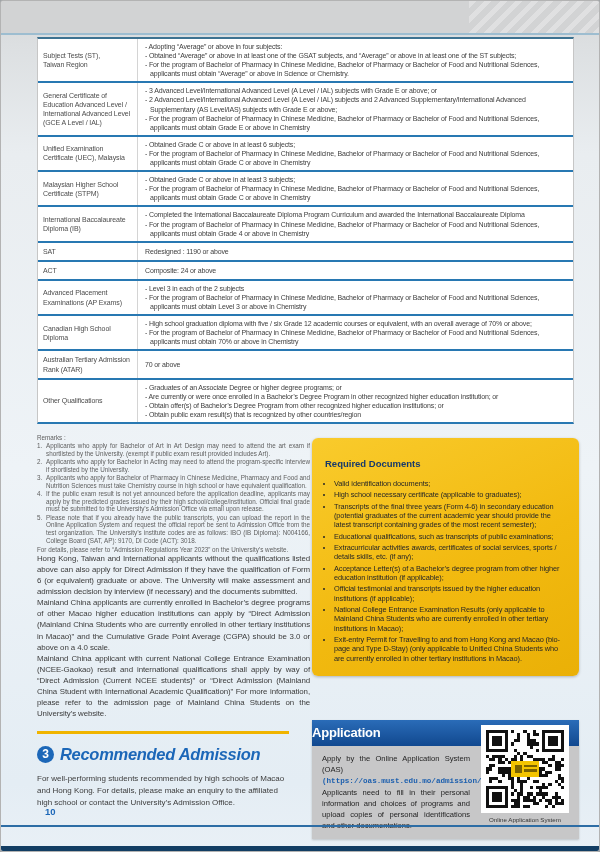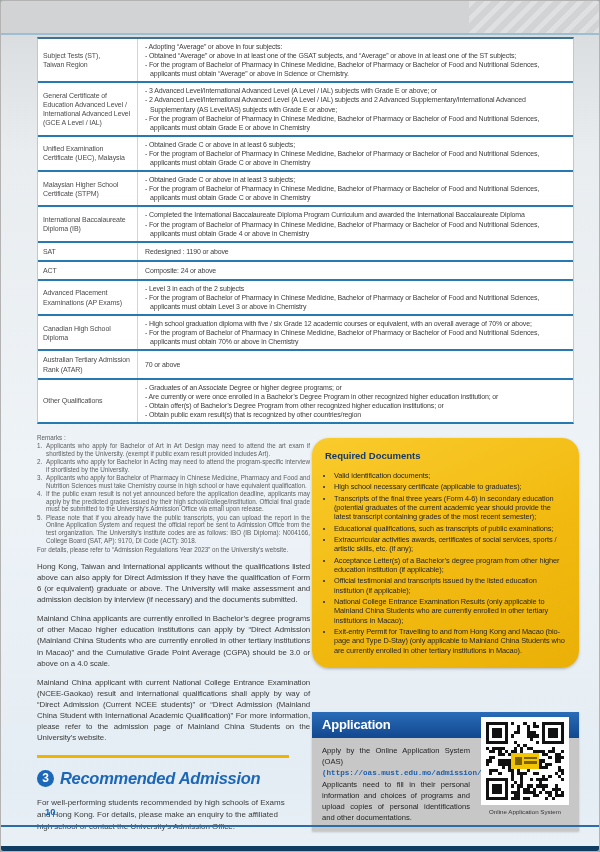--- a/index.html
+++ b/index.html
@@ -31,45 +31,45 @@
   .left-col  { position:absolute; left:36px;  top:433px; width:273px; }
   .right-col { position:absolute; left:311px; top:437px; width:267px; }
 
   .remarks-title { font-size:6.3px; color:#5e5e5e; }
   .remarks-list { list-style:none; margin-top:1px; }
   .remarks-list li { font-size:6.3px; line-height:1.2; color:#5e5e5e; text-align:justify;
     padding-left:9px; position:relative; margin-bottom:1px; }
   .remarks-list li .num { position:absolute; left:0; top:0; }
   .remarks-footer { font-size:6.3px; color:#5e5e5e; margin-top:2px; }
 
-  .para { font-size:7.9px; line-height:1.4; color:#3c3c3c; text-align:justify; margin-top:8px; letter-spacing:-0.1px; }
+  .para { font-size:7.9px; line-height:1.4; color:#3c3c3c; text-align:justify; letter-spacing:-0.1px; }
 
   .gold-divider { margin-top:12px; width:252px; height:2.5px; background:#f0b400; }
   .sec-head { display:flex; align-items:center; gap:6px; margin-top:11px; }
   .sec-circle { width:17px; height:17px; border-radius:50%; background:#1c67b8; color:#fff;
     font-size:12px; font-weight:bold; display:flex; align-items:center; justify-content:center; flex:0 0 17px; }
   .sec-title { font-size:16.5px; font-weight:bold; color:#1c67b8; letter-spacing:-0.3px;font-style:italic; }
   .sec-body { margin-top:9px; font-size:8px; line-height:1.55; color:#3c3c3c; width:250px; }
 
   .page-num { position:absolute; left:44px; top:805px; font-size:9.5px; font-weight:bold; color:#1c67b8; }
   .bottom-rule { position:absolute; top:824px; left:0; right:0; height:1.5px; background:#2d6da5; }
   .bottom-bar  { position:absolute; bottom:0; left:0; right:0; height:5px; background:#123d63; }
 
   
-  .rd-box { border-radius:17px; background:linear-gradient(155deg,#f9cb2c 0%,#f2ba10 55%,#eab007 100%);
-    padding:12px 11px 11px 13px; box-shadow:0 1px 3px rgba(0,0,0,.25); }
+  .rd-box { border-radius:6px; background:linear-gradient(155deg,#f9cb2c 0%,#f2ba10 55%,#eab007 100%);
+    padding:20px 11px 11px 13px; box-shadow:0 1px 3px rgba(0,0,0,.25); }
   .rd-title { font-size:9.5px; font-weight:bold; color:#16396b; margin-bottom:7px; }
   .rd-list { margin:10px 0 0 9px; padding:0; }
   .rd-list li { font-size:7.4px; line-height:1.26; color:#262626; margin-bottom:2px; letter-spacing:-0.1px; }
 
   
   .app-panel { position:relative; margin-top:44px; background:#c7c7c8; min-height:99px; padding-bottom:8px;
     box-shadow:0 1px 2px rgba(0,0,0,.2); }
   .app-header { height:26px; background:linear-gradient(180deg,#2a6cb8 0%,#11488f 100%);
-    display:flex; align-items:center; padding-left:10px; }
+    display:flex; align-items:center; padding-left:0; }
   .app-title { color:#fff; font-size:13px; font-weight:bold; letter-spacing:-0.2px; }
   .app-body { width:158px; padding:7px 0 0 10px; font-size:7.6px; line-height:1.45; color:#1e1e1e; text-align:justify; }
   .app-url { color:#1c5fae; font-weight:bold;font-family:Liberation Mono, monospace; }
   .qr-wrap { position:absolute; top:5px; right:7px; width:94px; text-align:center; }
   .qr-box { width:88px; height:88px; background:#fff; padding:5px; margin:0 auto; }
   .qr-box svg { display:block; width:100%; height:100%; }
   .qr-caption { margin-top:3px; font-size:6.2px; color:#333; }
 </style>
 </head>
 <body>
@@ -175,36 +175,36 @@
 
     <p class="para">Hong Kong, Taiwan and International applicants without the qualifications listed above can also apply for Direct Admission if they have the qualification of Form 6 (or equivalent) graduate or above. The University will make assessment and admission decision by interview (if necessary) and the documents submitted.</p>
     <p class="para">Mainland China applicants are currently enrolled in Bachelor’s degree programs of other Macao higher education institutions can apply by “Direct Admission (Mainland China Students who are currently enrolled in other tertiary institutions in Macao)” and the Cumulative Grade Point Average (CGPA) should be 3.0 or above on a 4.0 scale.</p>
     <p class="para">Mainland China applicant with current National College Entrance Examination (NCEE-Gaokao) result and international qualifications shall apply by way of “Direct Admission (Current NCEE students)” or “Direct Admission (Mainland China Student with International Academic Qualification)” For more information, please refer to the admission page of Mainland China Students on the University’s website.</p>
 
     <div class="gold-divider"></div>
     <div class="sec-head">
       <div class="sec-circle">3</div>
       <div class="sec-title">Recommended Admission</div>
     </div>
-    <p class="sec-body">For well-performing students recommended by high schools of Exams and Hong Kong. For details, please make an enquiry to the affiliated high school or contact the University’s Admission Office.</p>
+    <p class="sec-body">For well-performing students recommended by high schools of Macao and Hong Kong. For details, please make an enquiry to the affiliated high school or contact the University’s Admission Office.</p>
   </div>
 
   <div class="right-col">
     <div class="rd-box">
       <div class="rd-title">Required Documents</div>
       <ul class="rd-list">
         <li>Valid identification documents;</li>
         <li>High school necessary certificate (applicable to graduates);</li>
         <li>Transcripts of the final three years (Form 4-6) in secondary education (potential graduates of the current academic year should provide the latest transcript containing grades of the most recent semester);</li>
         <li>Educational qualifications, such as transcripts of public examinations;</li>
-        <li>Extracurricular activities awards, certificates of social services, sports / artistic skills, etc. (if any);</li>
+        <li>Extracurricular activities awards, certificates of social services, sports / details skills, etc. (if any);</li>
         <li>Acceptance Letter(s) of a Bachelor’s degree program from other higher education institution  (if applicable);</li>
-        <li>Official testimonial and transcripts issued by the listed education institution (if applicable);</li>
+        <li>Official testimonial and transcripts issued by the higher education institutions (if applicable);</li>
         <li>National College Entrance Examination Results (only applicable to Mainland China Students who are currently enrolled in other tertiary institutions in Macao);</li>
-        <li>Exit-entry Permit for Travelling to and from Hong Kong and Macao (bio-page and Type D-Stay) (only applicable to Mainland China Students who are currently enrolled in other tertiary institutions in Macao).</li>
+        <li>Exit-entry Permit for Travelling to and from Hong Kong and Macao (bio-page and Type D-Stay) (only applicable to Unified China Students who are currently enrolled in other tertiary institutions in Macao).</li>
       </ul>
     </div>
 
     <div class="app-panel">
       <div class="app-header">
         <span class="app-title">Application</span>
       </div>
       <div class="app-body">
         <span>Apply by the Online Application System (OAS) </span><span class="app-url">(https://oas.must.edu.mo/admission/)</span><span>. Applicants need to fill in their personal information and choices of programs and upload copies of personal identifications and other documentations.</span>
       </div>

